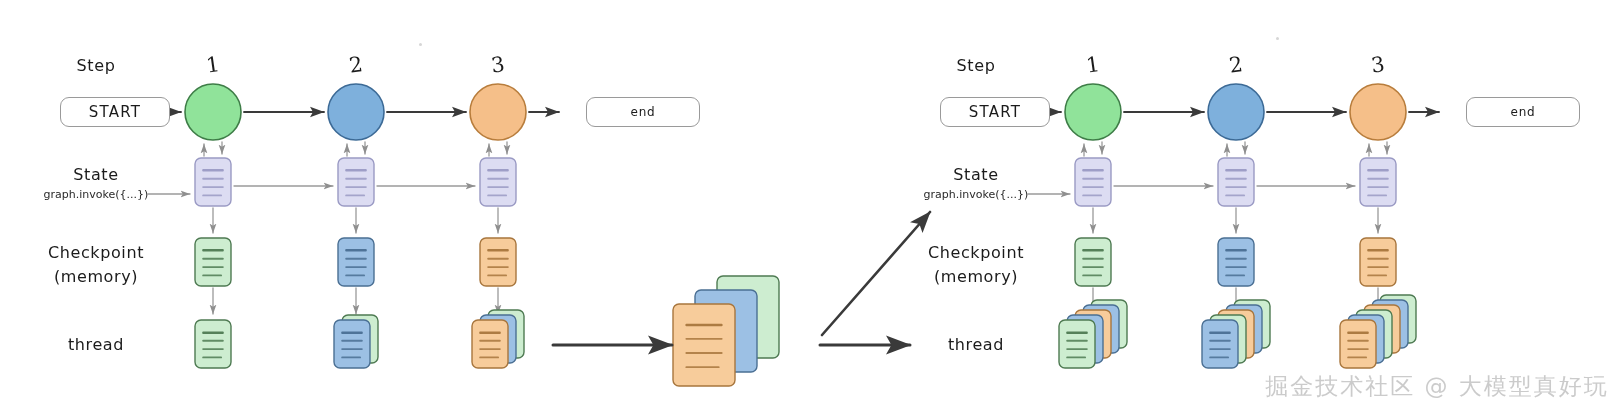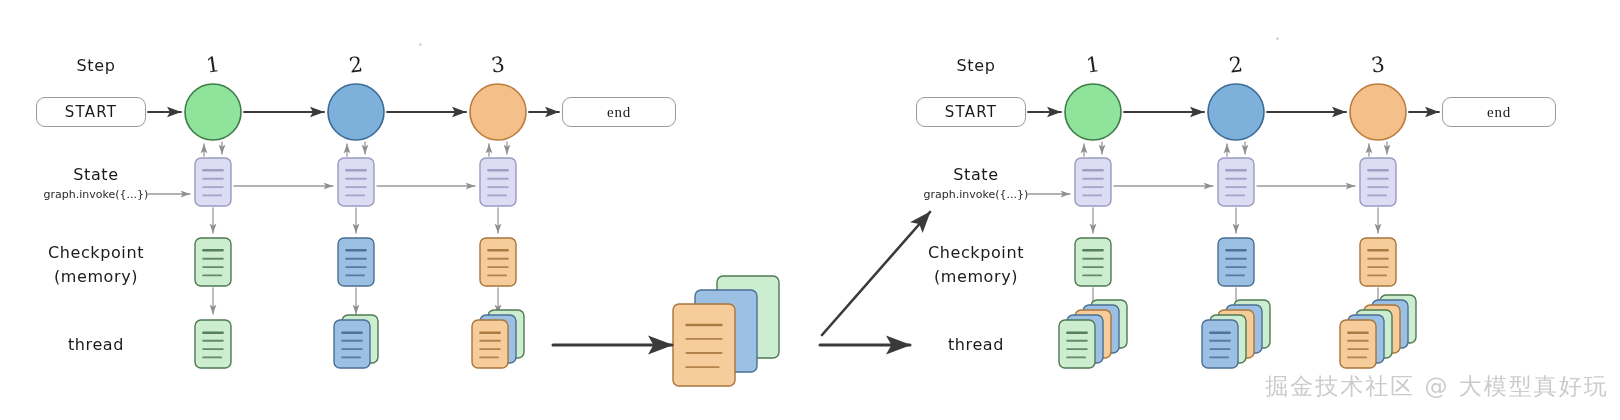--- a/index.html
+++ b/index.html
@@ -20,22 +20,23 @@
     position:absolute;color:#1b1b1b;font-size:21px;
     transform:translate(-50%,-50%) rotate(-8deg);
     font-family:"DejaVu Serif","Liberation Serif",serif;
   }
   .pill{
     position:absolute;transform:translate(-50%,-50%);
     border:1.4px solid #9a9a9a;border-radius:9px;background:#fff;
     display:flex;align-items:center;justify-content:center;
     color:#1b1b1b;font-size:15px;letter-spacing:1.2px;
     font-family:"DejaVu Sans","Liberation Sans",sans-serif;
-  }
-  .pill.end{letter-spacing:.8px;font-size:15px;font-family:Liberation Serif, serif;}
+    margin-left:24px;
+  }
+  .pill.end{letter-spacing:.8px;font-size:12px;}
   .watermark{
     position:absolute;color:#c9c9c9;font-size:23px;letter-spacing:2px;
     font-family:"DejaVu Sans","Liberation Sans",sans-serif;
     white-space:nowrap;transform:translate(-50%,-50%);
     opacity:.95;
     margin-left:32px;
   }
   .dotspeck{position:absolute;width:3px;height:3px;border-radius:50%;background:#d6d6d6;}
 </style>
 </head>

